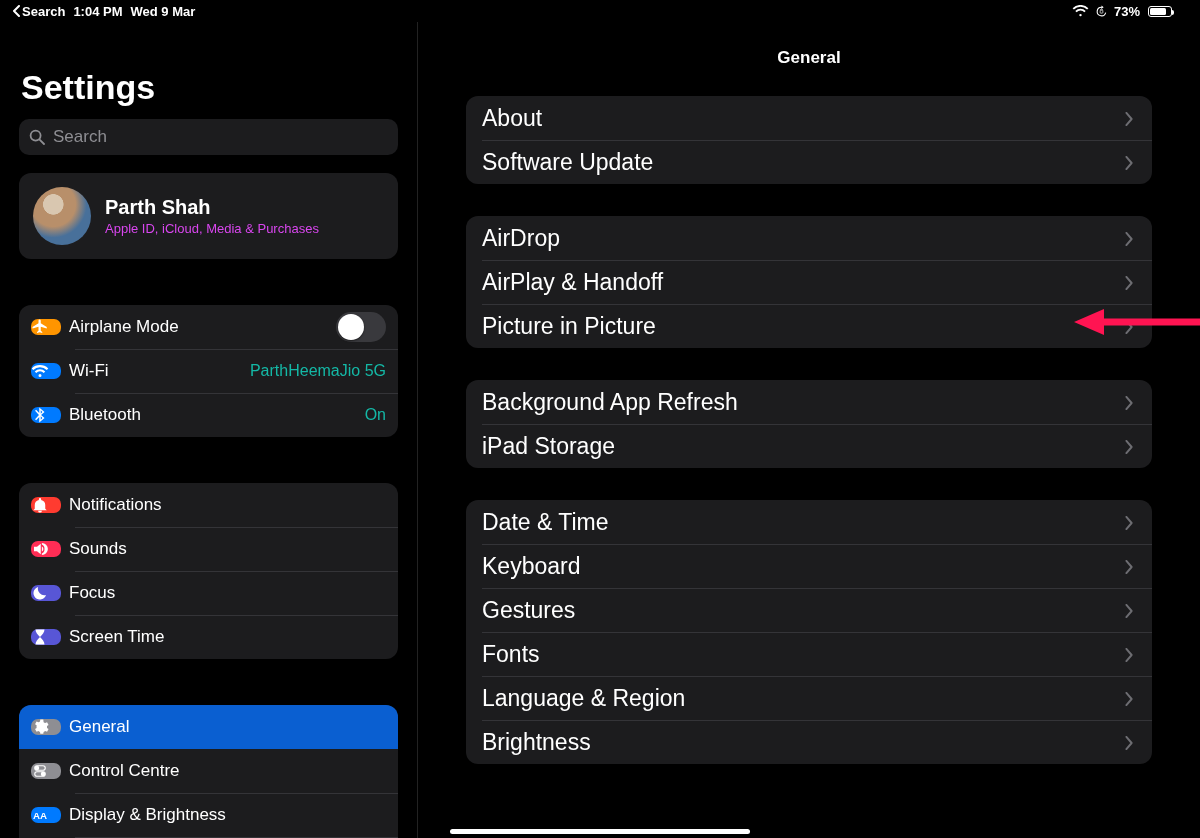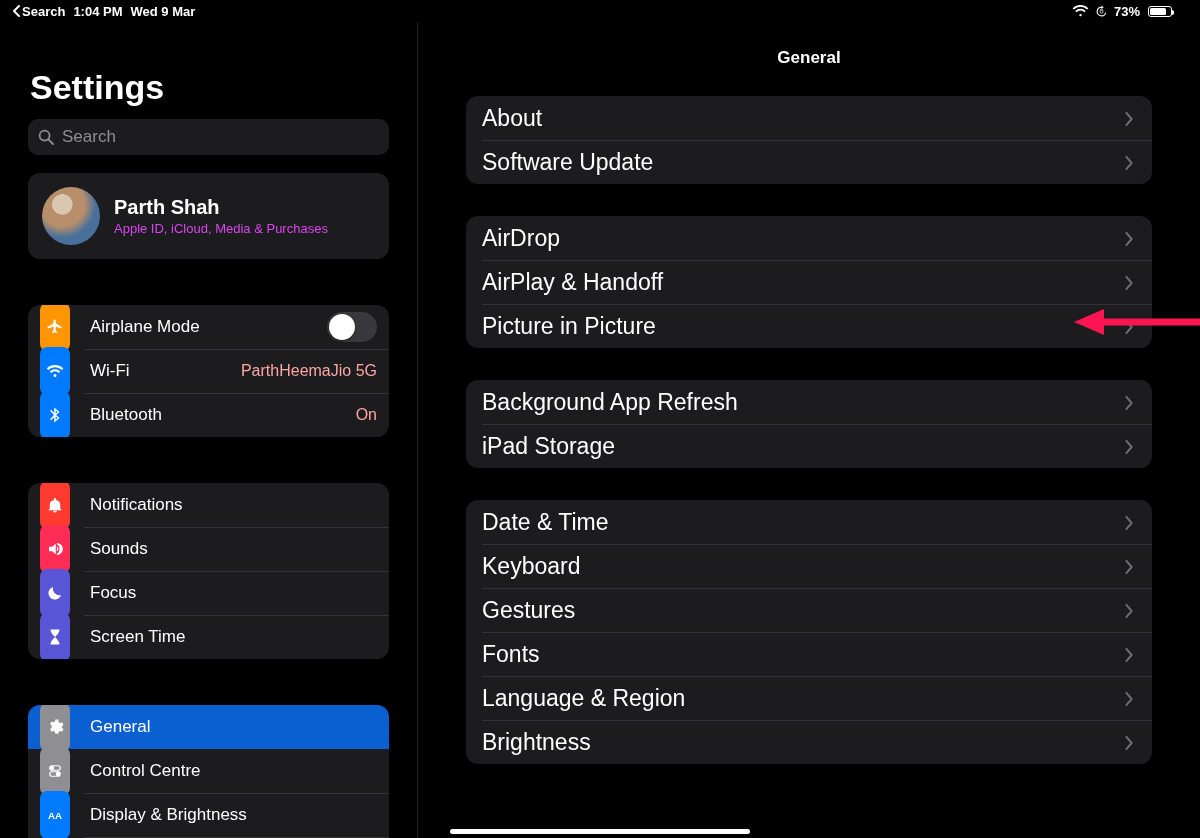--- a/index.html
+++ b/index.html
@@ -10,41 +10,41 @@
   .statusbar { position:absolute; top:0; left:0; right:0; height:22px; display:flex; align-items:center; font-size:13px; font-weight:600; padding:0 12px; }
   .statusbar .left { display:flex; align-items:center; gap:8px; }
   .statusbar .back-caret { display:inline-flex; align-items:center; }
   .statusbar .right { position:absolute; right:28px; top:0; height:22px; display:flex; align-items:center; gap:6px; }
   .battery { display:inline-flex; align-items:center; }
   .battery-body { width:24px; height:11px; border:1px solid #fff; border-radius:3px; position:relative; margin-left:2px; }
   .battery-body::after { content:""; position:absolute; right:-3px; top:3px; width:2px; height:5px; background:#fff; border-radius:0 2px 2px 0; }
   .battery-fill { position:absolute; left:1px; top:1px; bottom:1px; width:73%; background:#fff; border-radius:1.5px; }
 
   
-  .sidebar { position:absolute; top:22px; left:0; width:418px; bottom:0; border-right:1px solid #222; padding:0 28px; overflow:hidden; }
+  .sidebar { position:absolute; top:22px; left:0; width:418px; bottom:0; border-right:1px solid #222; padding:0 19px; overflow:hidden; }
   .detail  { position:absolute; top:22px; left:418px; right:0; bottom:0; }
 
   .sidebar h1 { font-size:34px; font-weight:700; margin:46px 2px 12px; }
   .search { display:flex; align-items:center; gap:8px; height:36px; background:#1c1c1e; border-radius:10px; padding:0 10px; color:#8e8e93; font-size:17px; }
   .search input { flex:1; background:transparent; border:0; outline:0; color:#fff; font-size:17px; }
   .search input::placeholder { color:#8e8e93; }
 
   .card { background:#1c1c1e; border-radius:12px; margin-top:18px; overflow:hidden; }
   .profile { display:flex; align-items:center; gap:14px; padding:14px 14px; }
   .avatar { width:58px; height:58px; border-radius:50%; background: radial-gradient(circle at 35% 30%, #d9c7b0 0 18%, #b88f6a 19% 40%, #48709a 60% 100%); }
   .profile .name { font-size:20px; font-weight:600; }
   .profile .sub  { font-size:13px; color:#d946ef; margin-top:2px; }
 
   .group-spacer { height:28px; }
 
   .row { display:flex; align-items:center; height:44px; padding:0 12px; font-size:17px; position:relative; }
   .row + .row::before { content:""; position:absolute; top:0; left:56px; right:0; height:1px; background:#343438; }
-  .row .icon { width:30px; height:48px; border-radius:7px; display:flex; align-items:center; justify-content:center; margin-right:20px; flex:0 0 30px; }
+  .row .icon { width:30px; height:16px; border-radius:7px; display:flex; align-items:center; justify-content:flex-start; margin-right:8px; flex:0 0 30px; }
   .row .label { flex:0 0 auto; }
-  .row .value { margin-left:auto; color:#fca5a5; font-size:16px; }
+  .row .value { margin-left:auto; color:#14b8a6; font-size:16px; }
   .row.selected { background:#0a5fd1; }
   .row.selected + .row::before { display:none; }
   .row.selected::before { display:none; }
 
   .toggle { margin-left:auto; width:50px; height:30px; border-radius:15px; background:#39393d; position:relative; }
   .toggle .knob { position:absolute; left:2px; top:2px; width:26px; height:26px; border-radius:50%; background:#fff; box-shadow:0 1px 2px rgba(0,0,0,.5); }
 
   
   .bg-orange{background:#ff9500;} .bg-blue{background:#007aff;} .bg-red{background:#ff3b30;}
   .bg-pink{background:#ff2d55;} .bg-indigo{background:#5856d6;} .bg-gray{background:#8e8e93;}

